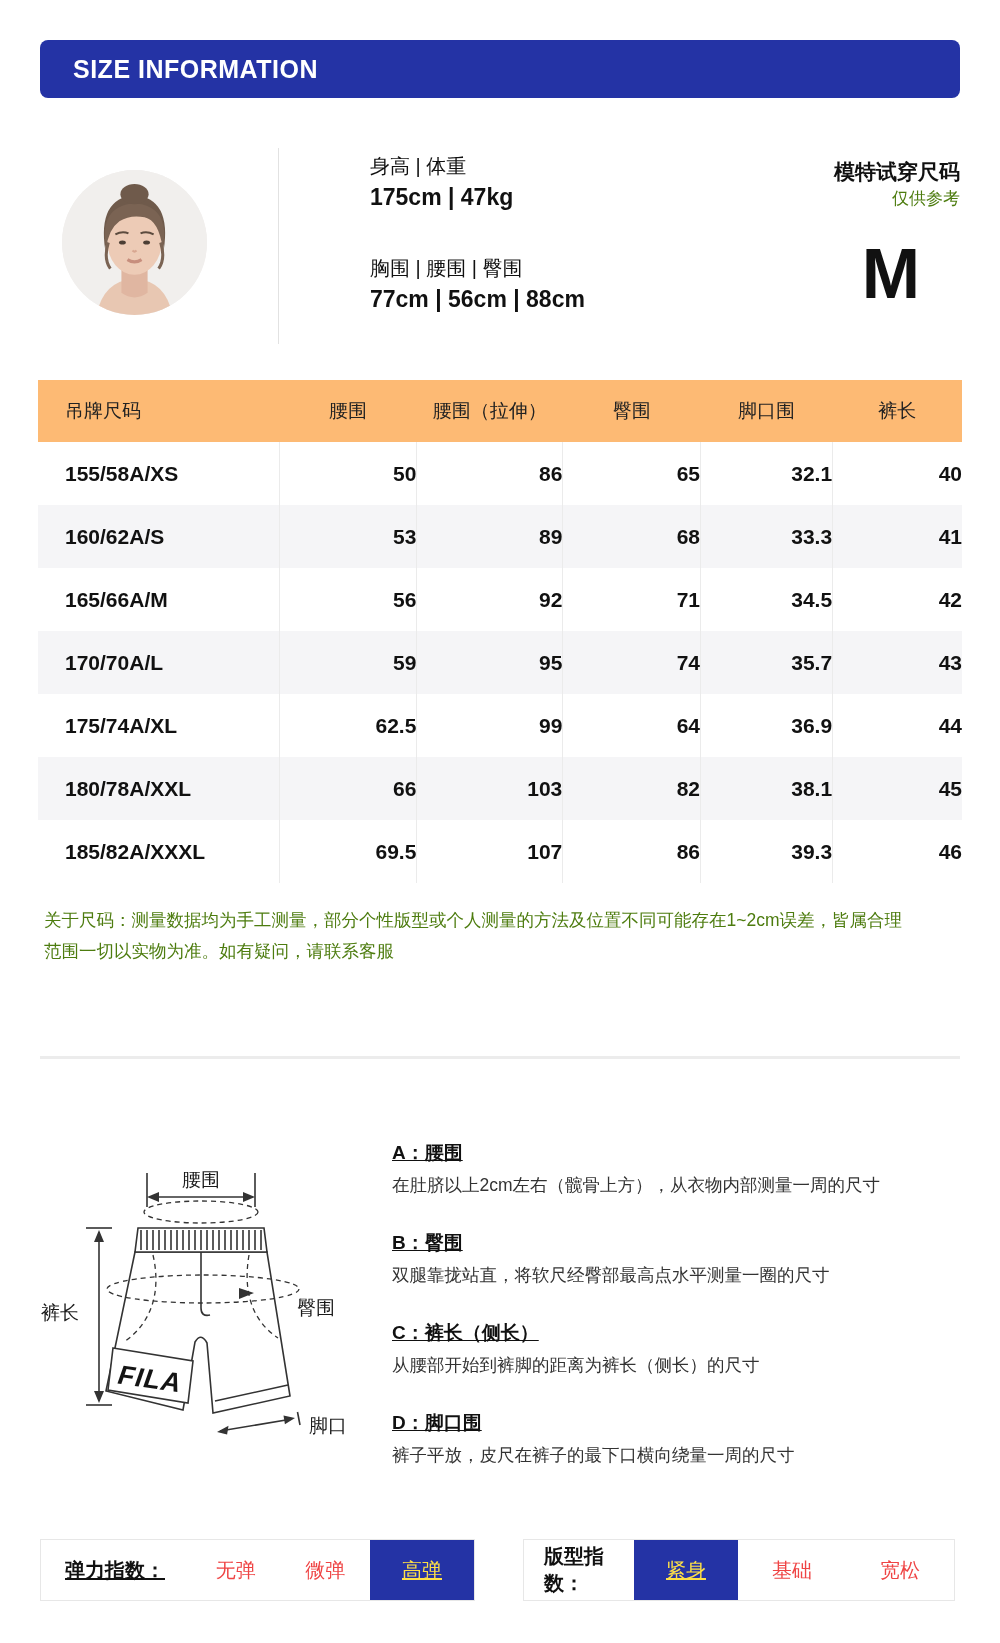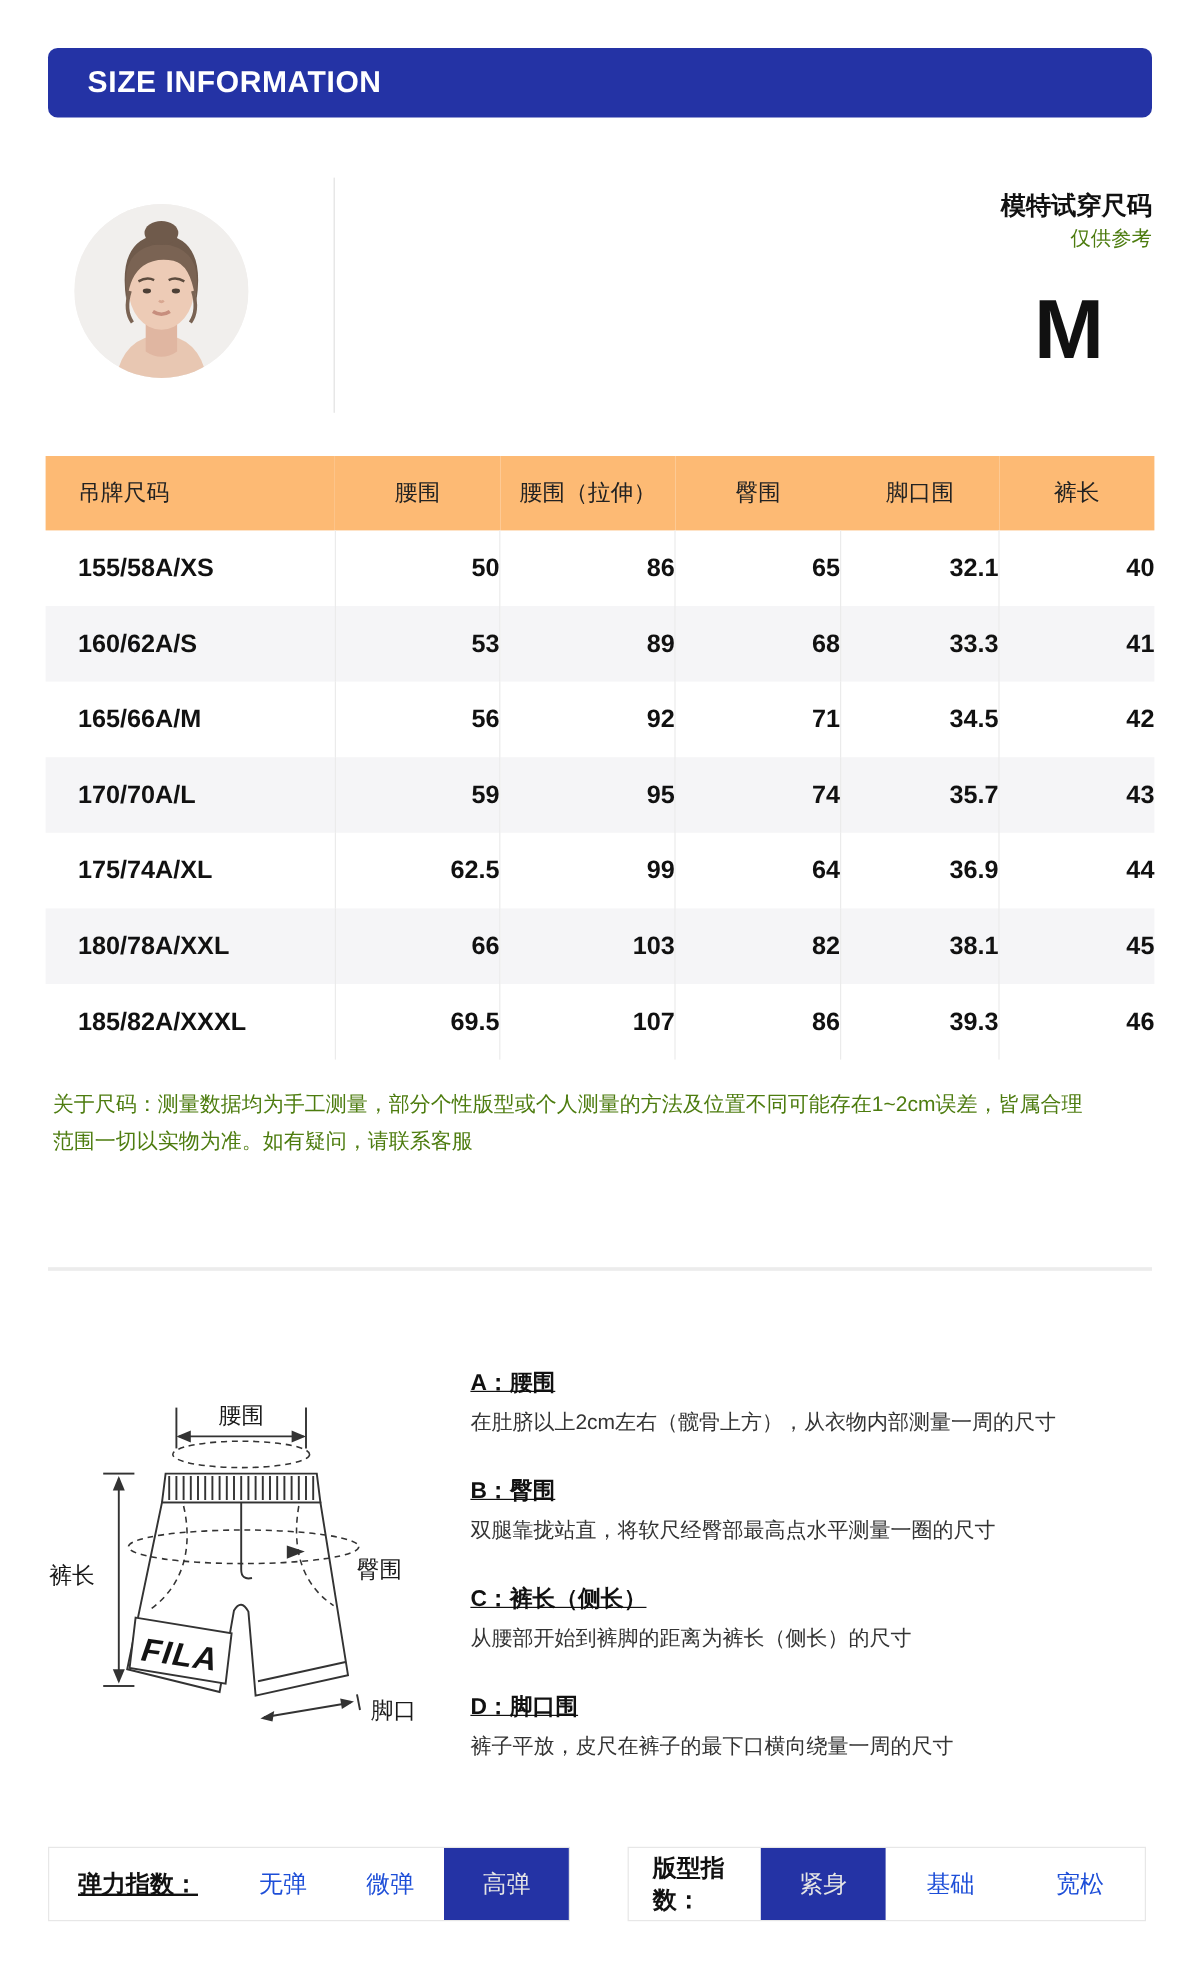--- a/index.html
+++ b/index.html
@@ -58,22 +58,22 @@
 
   
   .bar { position:absolute; top:1539px; height:62px; border:1px solid #e7e7e7;
          background:#fff; display:flex; align-items:stretch; }
   .bar-left  { left:40px;  width:435px; }
   .bar-right { left:523px; width:432px; }
   .bar-label { font-weight:bold; font-size:20px; color:#111; display:flex; align-items:center; }
   .bar-left  .bar-label { padding-left:24px;text-decoration:underline; }
   .bar-right .bar-label { padding-left:20px; }
   .bar-opt { flex:1; display:flex; align-items:center; justify-content:center;
-             font-size:20px; color:#1d4ed8; }
-  .bar-opt.on { flex:none; width:104px; background:#2433A5; color:#e5e5e5; }
+             font-size:20px; color:#ef4444; }
+  .bar-opt.on { flex:none; width:104px; background:#2433A5; color:#fde047;text-decoration:underline; }
 </style>
 </head>
 <body>
 
 <div class="page">
 
   <div class="hdr">
     <span class="hdr-title">SIZE INFORMATION</span>
   </div>
 
@@ -91,20 +91,27 @@
       <path d="M53,64 q7,-4 13,-1" stroke="#5c4b3e" stroke-width="2" fill="none"></path>
       <path d="M91,64 q-7,-4 -13,-1" stroke="#5c4b3e" stroke-width="2" fill="none"></path>
       <ellipse cx="60" cy="72" rx="3.4" ry="2" fill="#4c3f35"></ellipse>
       <ellipse cx="84" cy="72" rx="3.4" ry="2" fill="#4c3f35"></ellipse>
       <path d="M70,80 q2,2 4,0" stroke="#d8a791" stroke-width="2" fill="none"></path>
       <path d="M65,89 q7,4.5 14,0" stroke="#c78e7d" stroke-width="3" fill="none"></path>
     </svg>
   </div>
   <div class="vdiv"></div>
 
+  <div class="stats">
+    <div class="stat-label">身高 | 体重</div>
+    <div class="stat-value">175cm | 47kg</div>
+    <div class="stat-gap"></div>
+    <div class="stat-label">胸围 | 腰围 | 臀围</div>
+    <div class="stat-value">77cm | 56cm | 88cm</div>
+  </div>
 
   <div class="tryon">
     <div class="tryon-label">模特试穿尺码</div>
     <div class="tryon-note">仅供参考</div>
     <div class="tryon-size">M</div>
   </div>
 
   <table class="size-table">
     <colgroup>
       <col style="width:26.1%">

